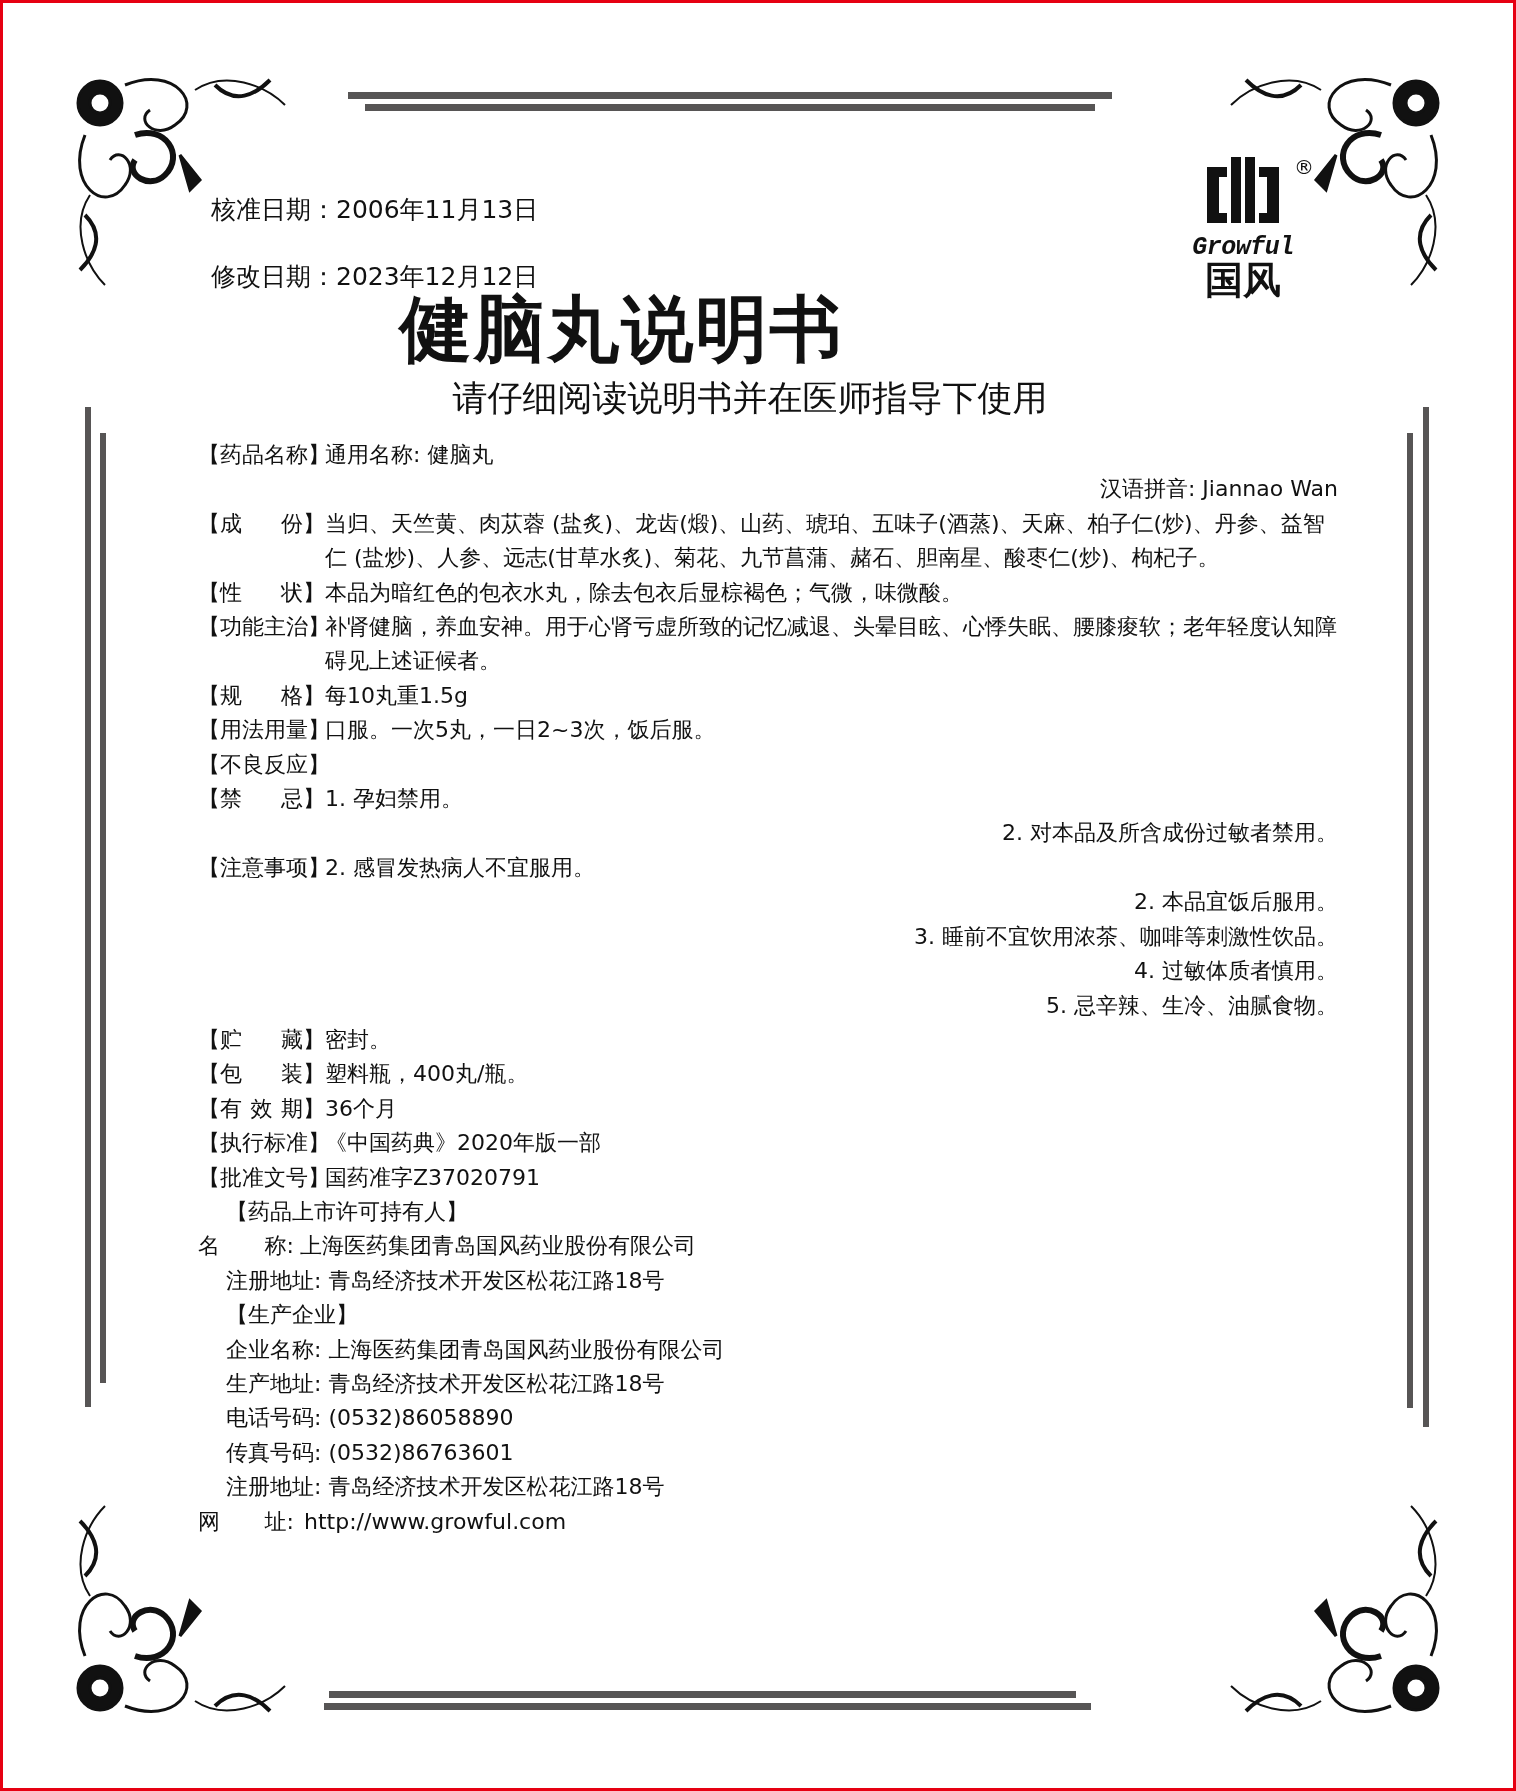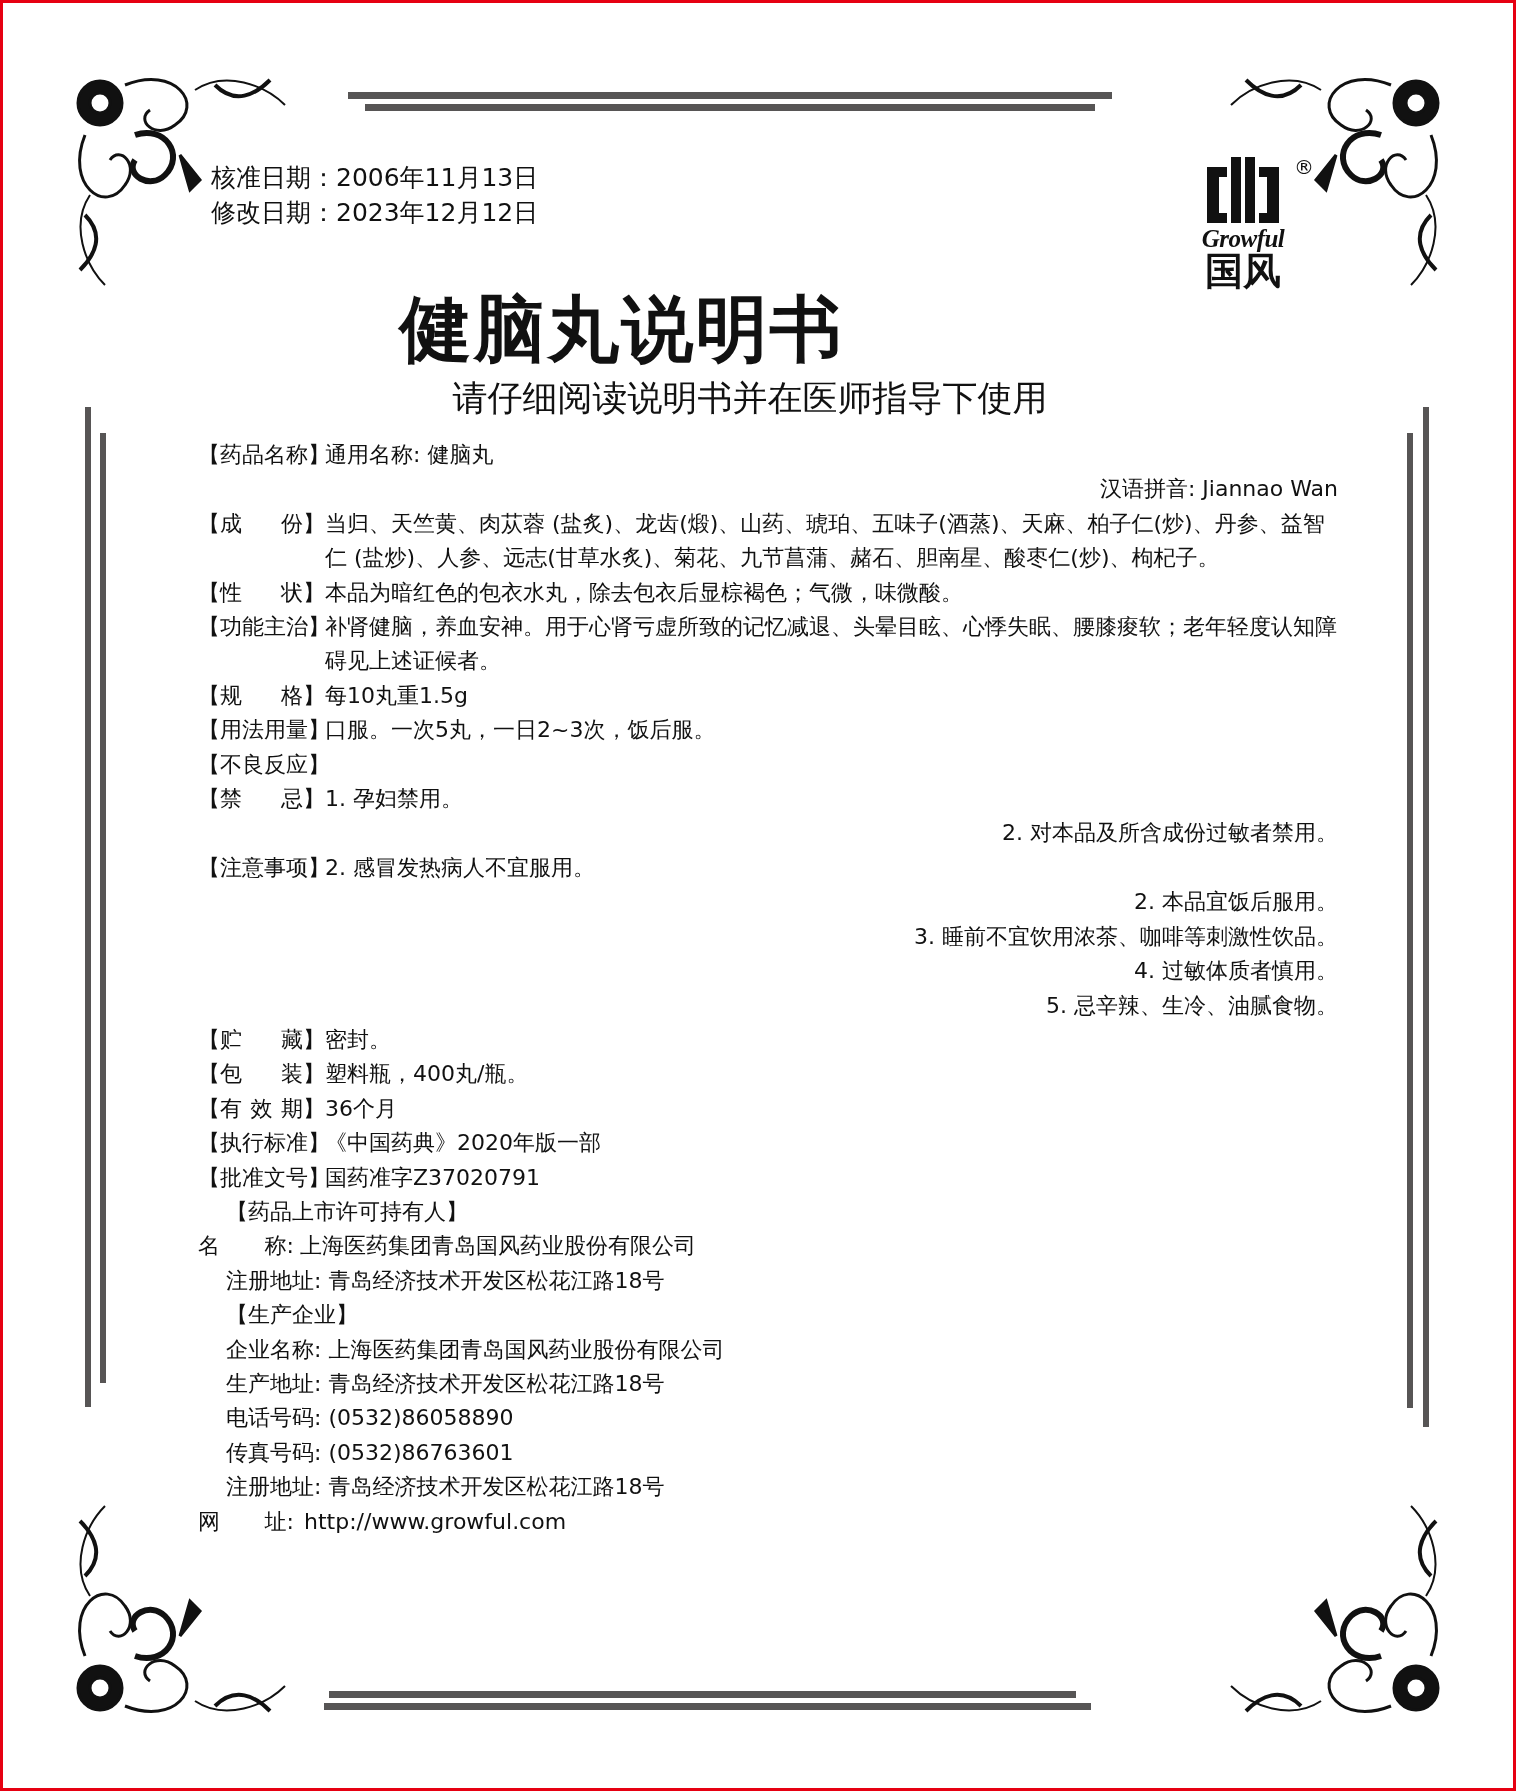--- a/index.html
+++ b/index.html
@@ -23,27 +23,27 @@
   .bar.v4 { left: 1423px; top: 407px; width: 6px; height: 1020px; }
 
   .corner { position: absolute; width: 240px; height: 240px; }
   .corner svg { width: 100%; height: 100%; }
   .corner.tl { left: 65px; top: 65px; }
   .corner.tr { left: 1211px; top: 65px; transform: scaleX(-1); }
   .corner.bl { left: 65px; top: 1486px; transform: scaleY(-1); }
   .corner.br { left: 1211px; top: 1486px; transform: scale(-1,-1); }
 
   .dates { position: absolute; left: 211px; top: 160px; font-size: 25px; line-height: 35px; }
-  .dates div { white-space: nowrap; }
+  .dates div { white-space: nowrap; margin-top: 32px; }
 
   .logo { position: absolute; left: 1168px; top: 155px; width: 150px; text-align: center; }
   .logo-mark { position: relative; width: 100px; height: 70px; margin: 0 auto; }
   .logo-mark .p { position: absolute; background: #111; }
   .logo-reg { position: absolute; right: 4px; top: 0; font-size: 20px; }
-  .logo-en { font-family: Liberation Serif, serif; font-weight: bold; font-style: italic; font-size: 25px; margin-top: 0; letter-spacing: -0.5px; }
+  .logo-en { font-family: Liberation Mono, monospace; font-weight: bold; font-style: italic; font-size: 25px; margin-top: 8px; letter-spacing: -0.5px; }
   .logo-cn { font-weight: bold; font-size: 38px; line-height: 40px; margin-top: -2px; }
 
   .title { position: absolute; left: 0; width: 1243px; top: 282px; text-align: center; font-size: 72px; font-weight: bold; letter-spacing: 2px; }
   .subtitle { position: absolute; left: 0; width: 1500px; top: 375px; text-align: center; font-size: 35px; }
 
   .content { position: absolute; left: 198px; top: 438px; width: 1140px; font-size: 22px; line-height: 34.4px; }
   .row { display: flex; }
   .lbl { width: 127px; flex: none; display: flex; justify-content: space-between; white-space: nowrap; }
   .val { flex: 1; white-space: pre-wrap; }
   .plain { white-space: nowrap; margin-left: 28px; }

